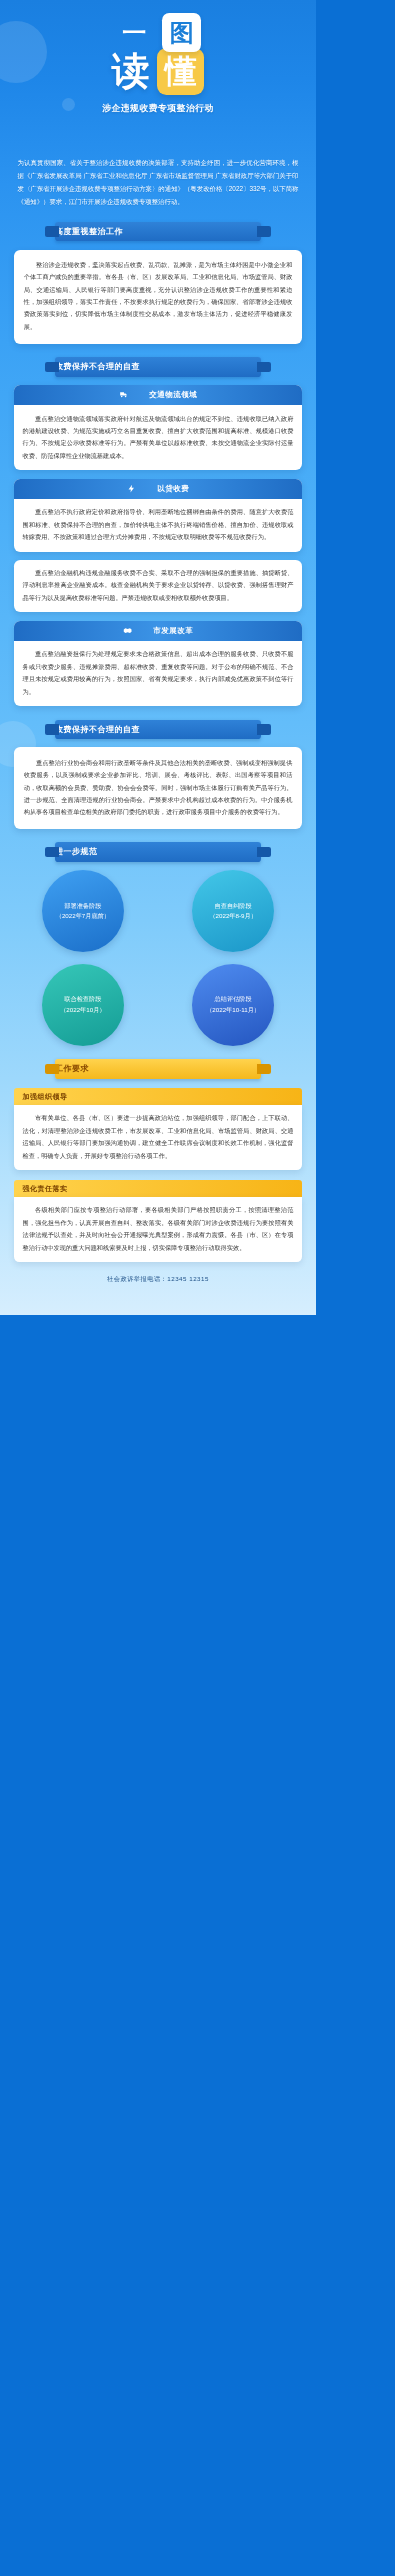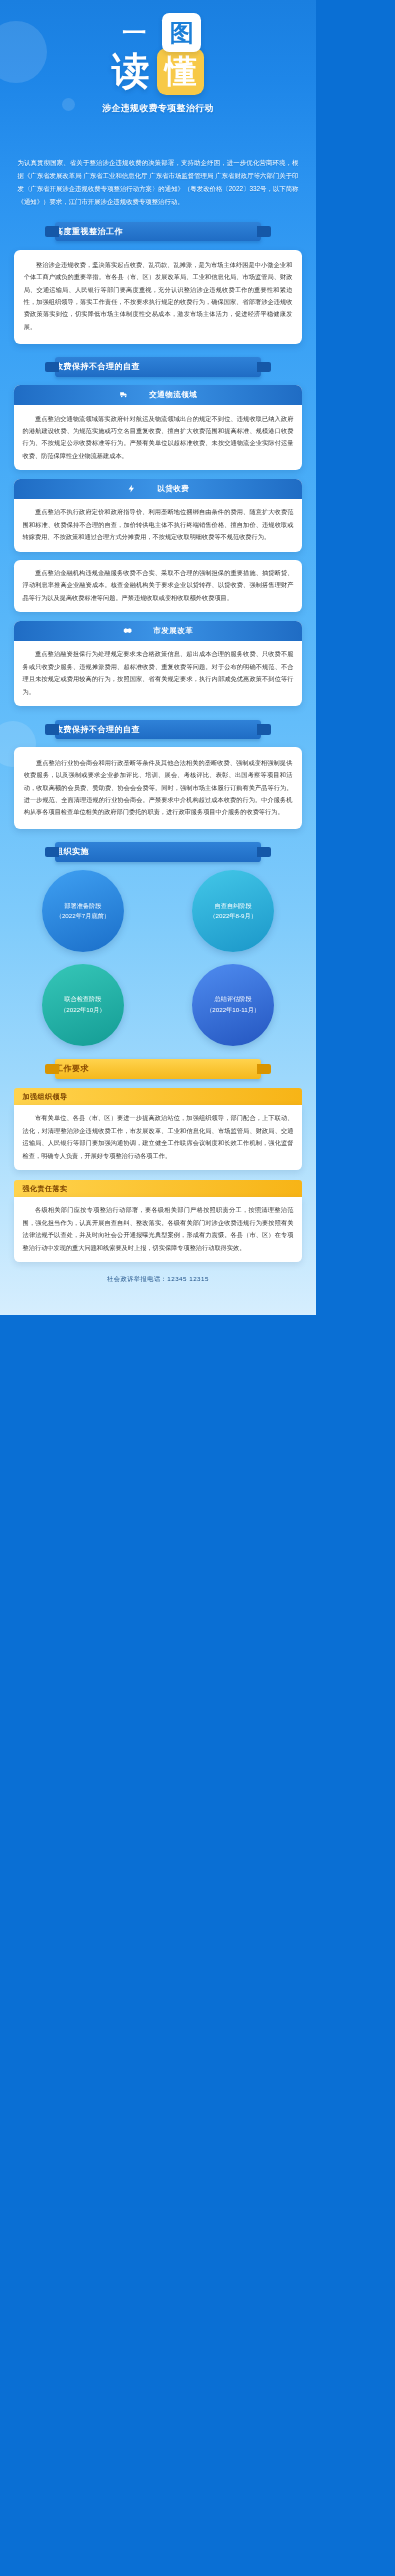--- a/index.html
+++ b/index.html
@@ -345,21 +345,21 @@
     <div class="field-body">
       <p>重点整治融资担保行为处理规定要求未合格政策信息、超出成本合理的服务收费、只收费不服务或只收费少服务、违规摊派费用、超标准收费、重复收费等问题。对于公布的明确不规范、不合理且未按规定或费用较高的行为，按照国家、省有关规定要求，执行内部减免优惠政策不到位等行为。</p>
     </div>
   </div>
 
   <div class="ribbon">收费保持不合理的自查</div>
   <div class="card">
     <p>重点整治行业协会商会和用行政垄断等条件及其他合法相关的垄断收费、强制或变相强制提供收费服务，以及强制或要求企业参加评比、培训、展会、考核评比、表彰、出国考察等项目和活动，收取高额的会员费、赞助费、协会会会费等。同时，强制市场主体履行订购有关产品等行为。进一步规范、全面清理违规的行业协会商会。严禁要求中介机构超过成本收费的行为。中介服务机构从事各项目检查单位相关的政府部门委托的职责，进行政审服务项目中介服务的收费等行为。</p>
   </div>
 
-  <div class="ribbon">组织实施</div>
+  <div class="ribbon">进一步规范</div>
   <div class="circles-wrap">
     <div class="circle c-blue">
       <div>部署准备阶段</div>
       <div>（2022年7月底前）</div>
     </div>
     <div class="circle c-cyan">
       <div>自查自纠阶段</div>
       <div>（2022年8-9月）</div>
     </div>
     <div class="circle c-teal">

